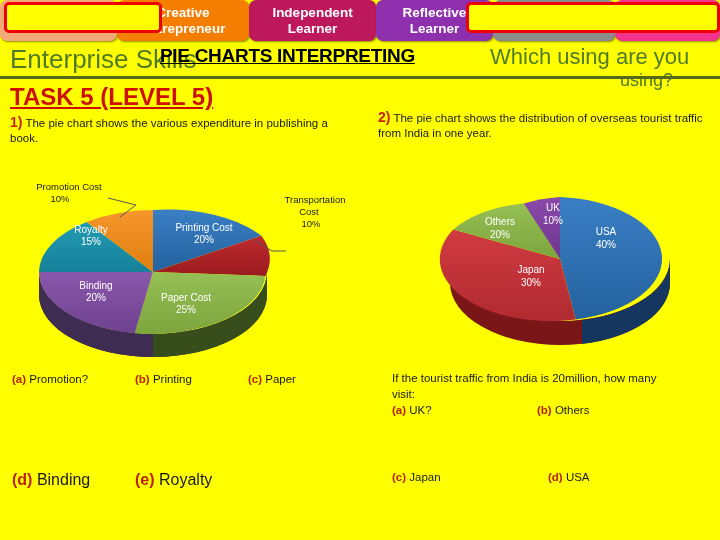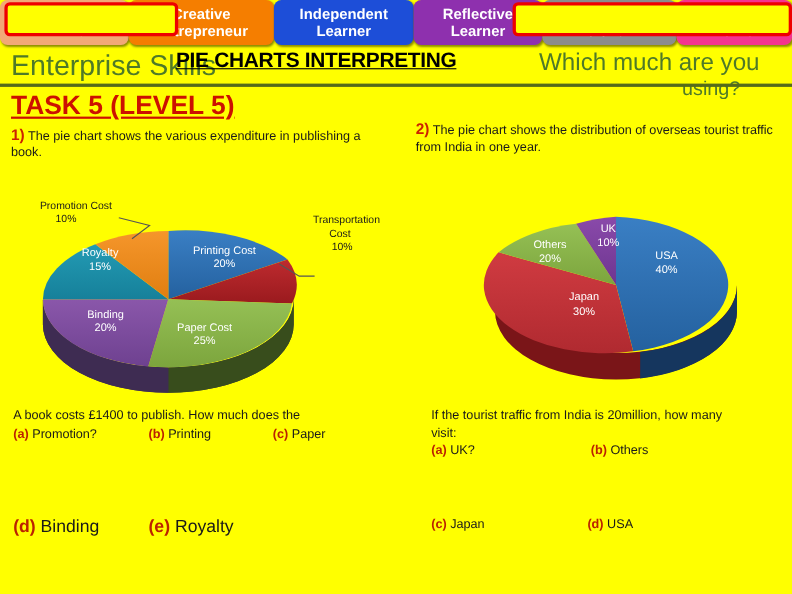--- a/index.html
+++ b/index.html
@@ -169,21 +169,21 @@
 
 <div id="skill-tabs">
   <div class="skill-tab" style="background: rgb(242, 168, 119); width: 117px;">
     <span class="ln">Positive</span>
     <span class="ln">Thinker</span>
   </div>
   <div class="skill-tab" style="background: rgb(245, 126, 0); width: 132px;">
     <span class="ln">Creative</span>
     <span class="ln">Entrepreneur</span>
   </div>
-  <div class="skill-tab" style="background: #1d4ed8; width: 127px;">
+  <div class="skill-tab" style="background: #be185d; width: 127px;">
     <span class="ln">Independent</span>
     <span class="ln">Learner</span>
   </div>
   <div class="skill-tab" style="background: rgb(142, 48, 174); width: 117px;">
     <span class="ln">Reflective</span>
     <span class="ln">Learner</span>
   </div>
   <div class="skill-tab" style="background: rgb(140, 140, 140); width: 122px;">
     <span class="ln">Responsible</span>
     <span class="ln">Citizen</span>
@@ -191,21 +191,21 @@
   <div class="skill-tab" style="background: rgb(244, 51, 143); width: 105px;">
     <span class="ln">Team</span>
     <span class="ln">Worker</span>
   </div>
 </div>
 
 <div id="enterprise-skills-box"></div>
 <div id="enterprise-skills-label">Enterprise Skills</div>
 <div id="pie-charts-title">PIE CHARTS INTERPRETING</div>
 <div id="which-ones-box"></div>
-<div id="which-ones-line1">Which much are you</div>
+<div id="which-ones-line1">Which using are you</div>
 <div id="which-ones-line2">using?</div>
 <div id="green-rule"></div>
 
 <div id="task-heading">TASK 5 (LEVEL 5)</div>
 
 <div class="q-intro" id="q1-intro">
   <span class="q-num">1)</span>
   <span>The pie chart shows the various expenditure in publishing a book.</span>
 </div>
 
@@ -323,21 +323,20 @@
 
     <text class="pie-lbl" x="70" y="62">Others</text>
     <text class="pie-lbl" x="70" y="75">20%</text>
 
     <text class="pie-lbl" x="123" y="48">UK</text>
     <text class="pie-lbl" x="123" y="61">10%</text>
   </svg>
 </div>
 
 <div class="q-body" id="q1-body">
-  <div>A book costs £1400 to publish. How much does the</div>
   <div class="opts-row">
     <span class="opt" style="left:0px;">
       <span class="opt-lbl">(a)</span>
       <span>Promotion?</span>
     </span>
     <span class="opt" style="left:123px;">
       <span class="opt-lbl">(b)</span>
       <span>Printing</span>
     </span>
     <span class="opt" style="left:236px;">
@@ -371,17 +370,17 @@
       <span>Others</span>
     </span>
   </div>
 </div>
 
 <div id="q2-opts-2">
   <span class="opt" style="left:0px;">
     <span class="opt-lbl">(c)</span>
     <span>Japan</span>
   </span>
-  <span class="opt" style="left:129px;padding-left:13px;">
+  <span class="opt" style="left:143px;padding-left:13px;">
     <span class="opt-lbl">(d)</span>
     <span>USA</span>
   </span>
 </div>
 
 </body></html>

